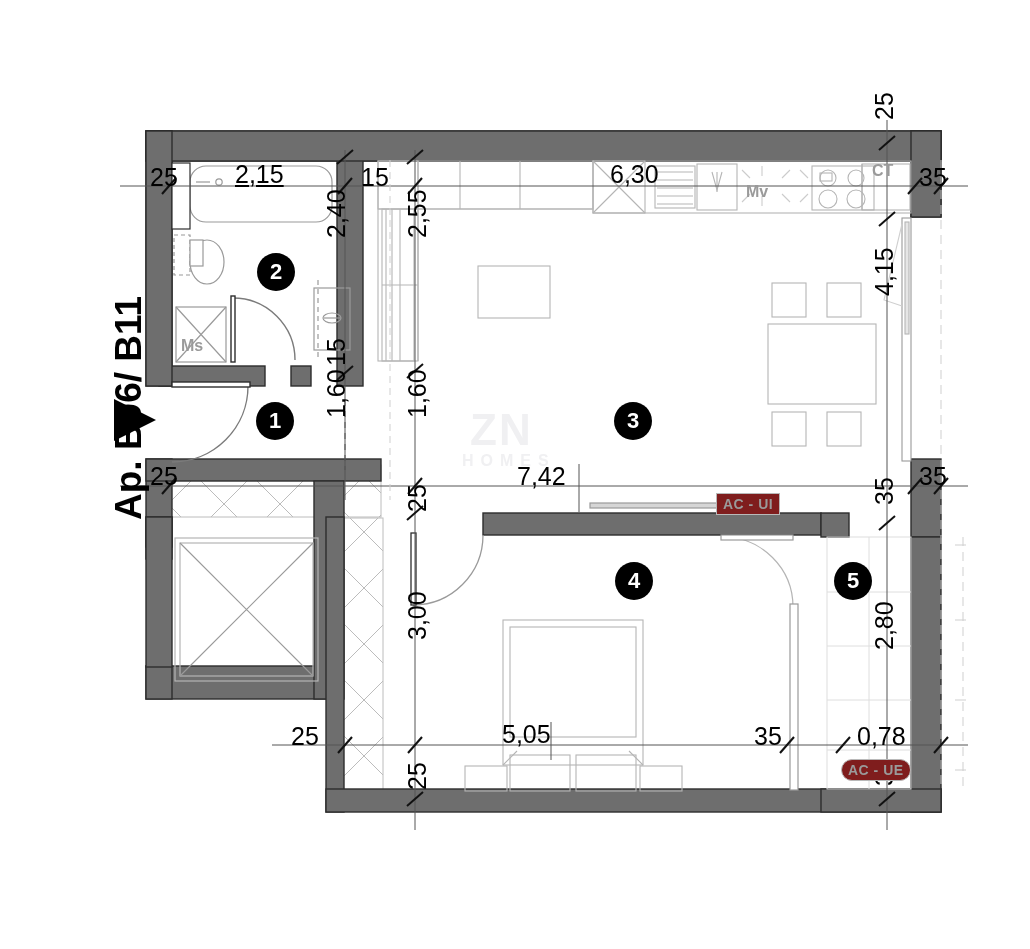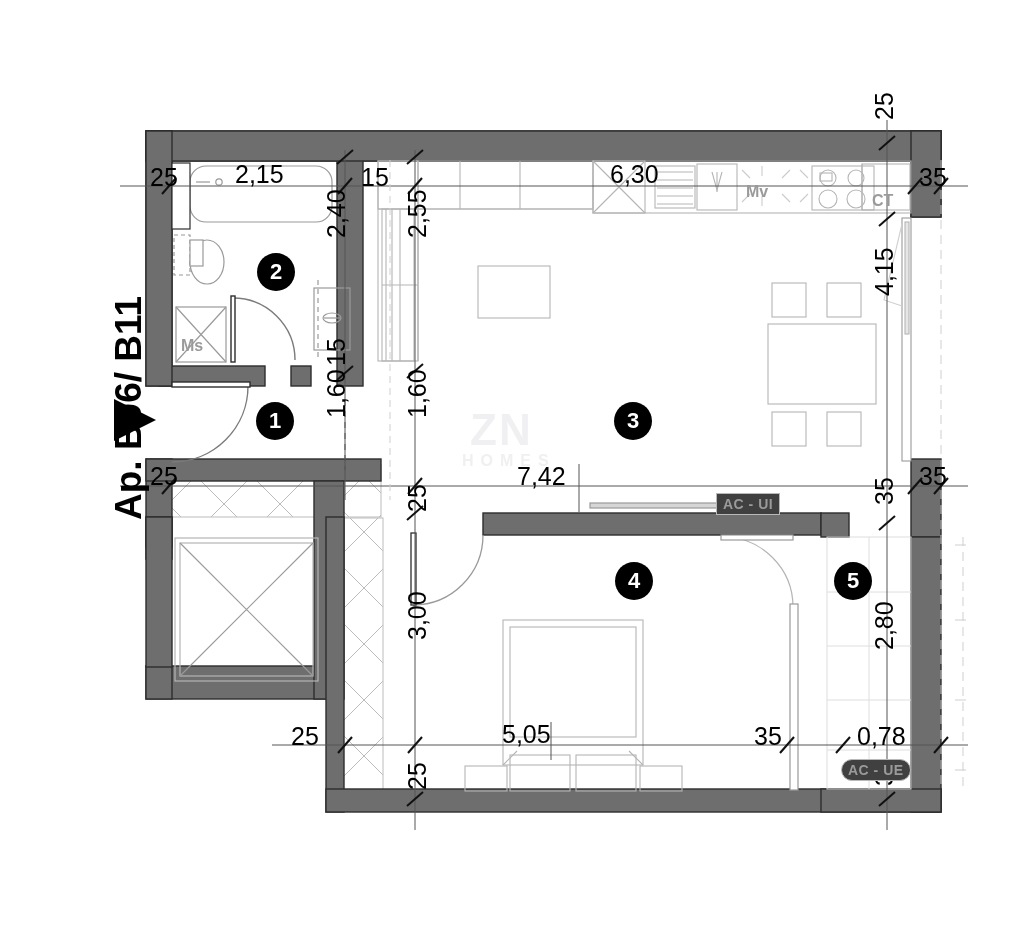--- a/index.html
+++ b/index.html
@@ -10,21 +10,21 @@
   .lbl{position:absolute;white-space:nowrap;font-family:"Liberation Sans",sans-serif;}
   .dim{font-size:25px;font-weight:400;color:#000;letter-spacing:0px;}
   .vert{transform:rotate(-90deg);transform-origin:left top;}
   .roomnum{position:absolute;width:38px;height:38px;border-radius:50%;
            background:#000;color:#fff;font-size:22px;font-weight:700;
            display:flex;align-items:center;justify-content:center;
            font-family:"Liberation Sans",sans-serif;}
   .applabel{position:absolute;font-size:37px;font-weight:700;
             font-family:"Liberation Sans",sans-serif;color:#000;
             transform:rotate(-90deg);transform-origin:left top;white-space:nowrap;}
-  .tag{position:absolute;border:1px solid #b9b9b9;background:#404040;color:#9a9a9a;
+  .tag{position:absolute;border:1px solid #b9b9b9;background:#7f1d1d;color:#9a9a9a;
        font-size:14px;font-weight:700;padding:2px 6px;letter-spacing:.5px;}
   .applnc{position:absolute;color:#9a9a9a;font-weight:700;font-size:16px;margin-top:12px;}
   .wm{position:absolute;color:#f0f0f2;font-weight:700;}
 </style>
 </head>
 <body>
 
 <div id="plan">
 
 <svg width="1030" height="949" viewBox="0 0 1030 949">
@@ -295,21 +295,21 @@
 <div class="wm" style="left:470px;top:405px;font-size:44px;letter-spacing:2px;">ZN</div>
 <div class="wm" style="left:462px;top:452px;font-size:16px;letter-spacing:7px;">HOMES</div>
 
 <div class="roomnum" style="left:256px;top:402px;">1</div>
 <div class="roomnum" style="left:257px;top:253px;">2</div>
 <div class="roomnum" style="left:614px;top:402px;">3</div>
 <div class="roomnum" style="left:615px;top:562px;">4</div>
 <div class="roomnum" style="left:834px;top:562px;">5</div>
 
 <div class="lbl dim" style="left:150px;top:163px;">25</div>
-<div class="lbl dim" style="left:235px;top:160px;">2,15</div>
+<div class="lbl dim" style="left:235px;top:160px;text-decoration:underline;">2,15</div>
 <div class="lbl dim" style="left:361px;top:163px;">15</div>
 <div class="lbl dim" style="left:610px;top:160px;">6,30</div>
 <div class="lbl dim" style="left:919px;top:163px;">35</div>
 
 <div class="lbl dim vert" style="left:870px;top:120px;">25</div>
 <div class="lbl dim vert" style="left:322px;top:238px;">2,40</div>
 <div class="lbl dim vert" style="left:403px;top:238px;">2,55</div>
 <div class="lbl dim vert" style="left:870px;top:296px;">4,15</div>
 <div class="lbl dim vert" style="left:322px;top:366px;">15</div>
 <div class="lbl dim vert" style="left:322px;top:418px;">1,60</div>
@@ -325,18 +325,18 @@
 <div class="lbl dim" style="left:517px;top:462px;">7,42</div>
 <div class="lbl dim" style="left:919px;top:462px;">35</div>
 
 <div class="lbl dim" style="left:291px;top:722px;">25</div>
 <div class="lbl dim" style="left:502px;top:720px;">5,05</div>
 <div class="lbl dim" style="left:754px;top:722px;">35</div>
 <div class="lbl dim" style="left:857px;top:722px;">0,78</div>
 
 <div class="tag" style="left:716px;top:493px;">AC - UI</div>
 <div class="tag" style="left:841px;top:759px;border-radius:11px;">AC - UE</div>
-<div class="applnc" style="left:872px;top:180px;">CT</div>
+<div class="applnc" style="left:872px;top:150px;">CT</div>
 
 <div class="applnc" style="left:181px;top:325px;">Ms</div>
 <div class="applnc" style="left:746px;top:171px;">Mv</div>
 
 </div>
 
 </body></html>

